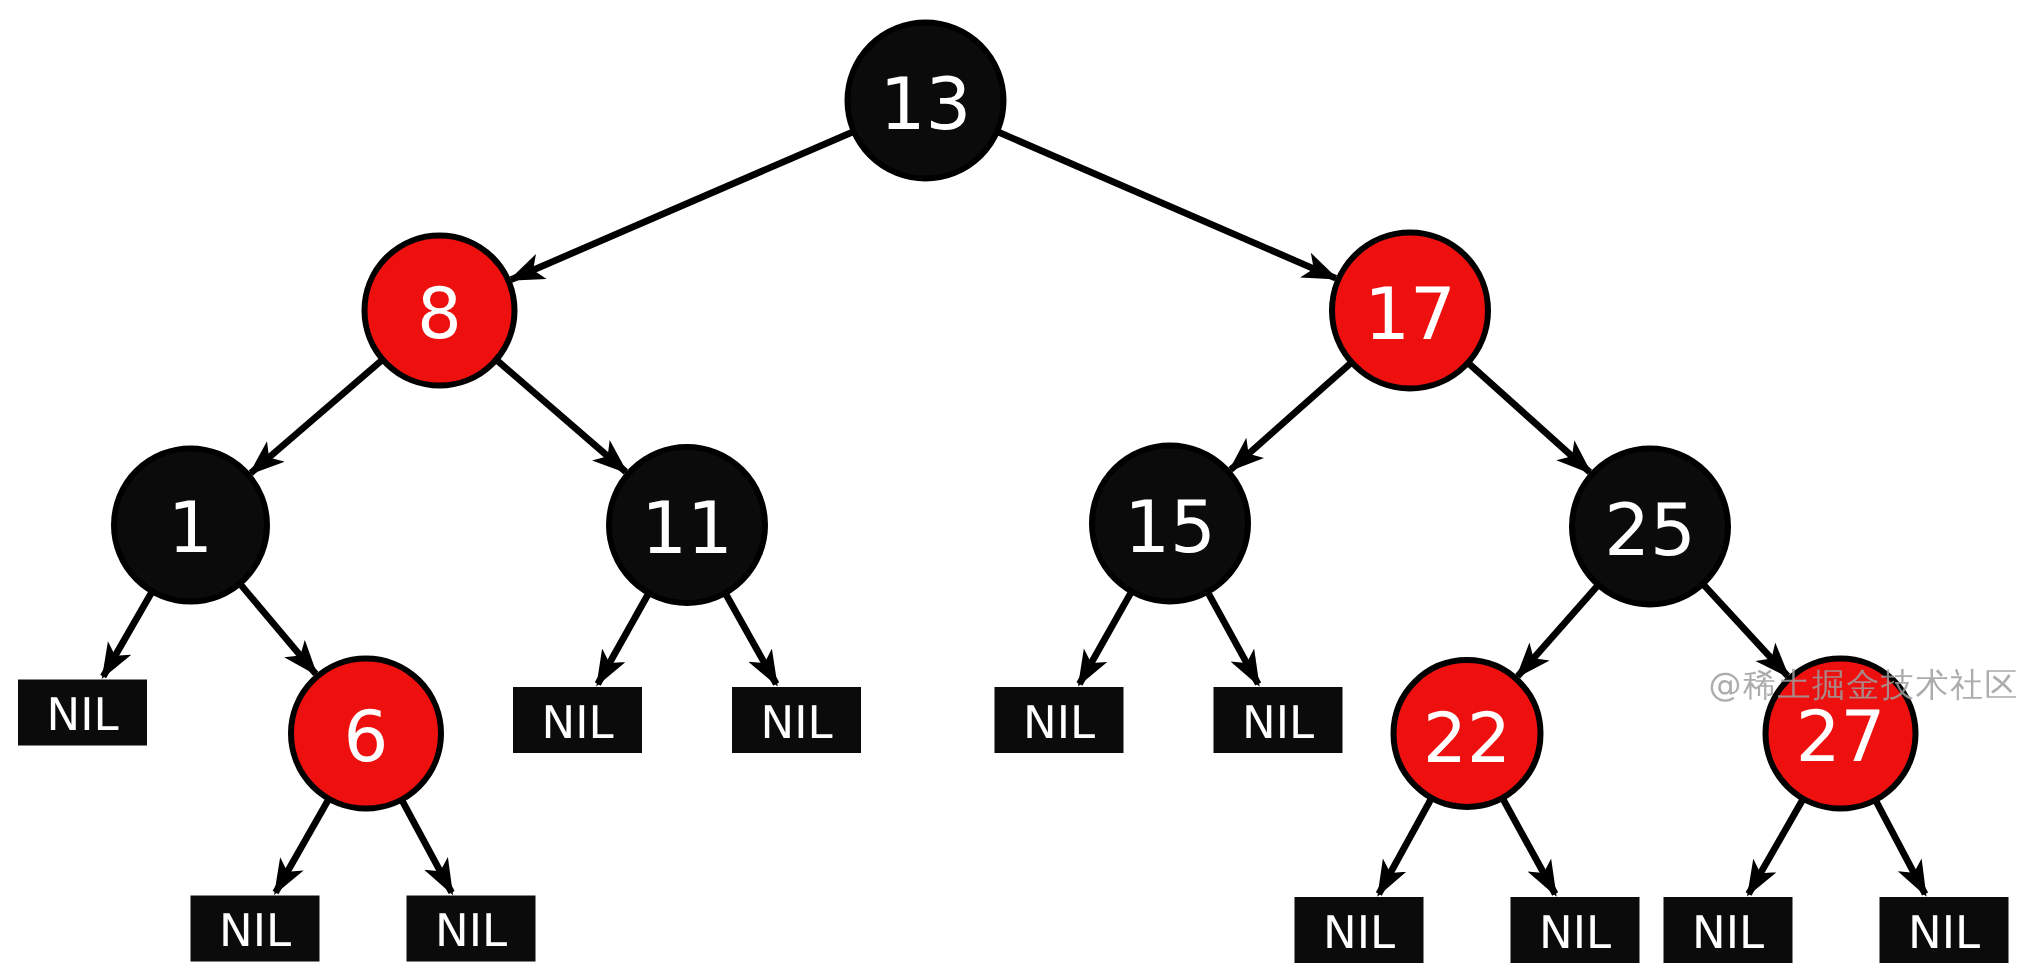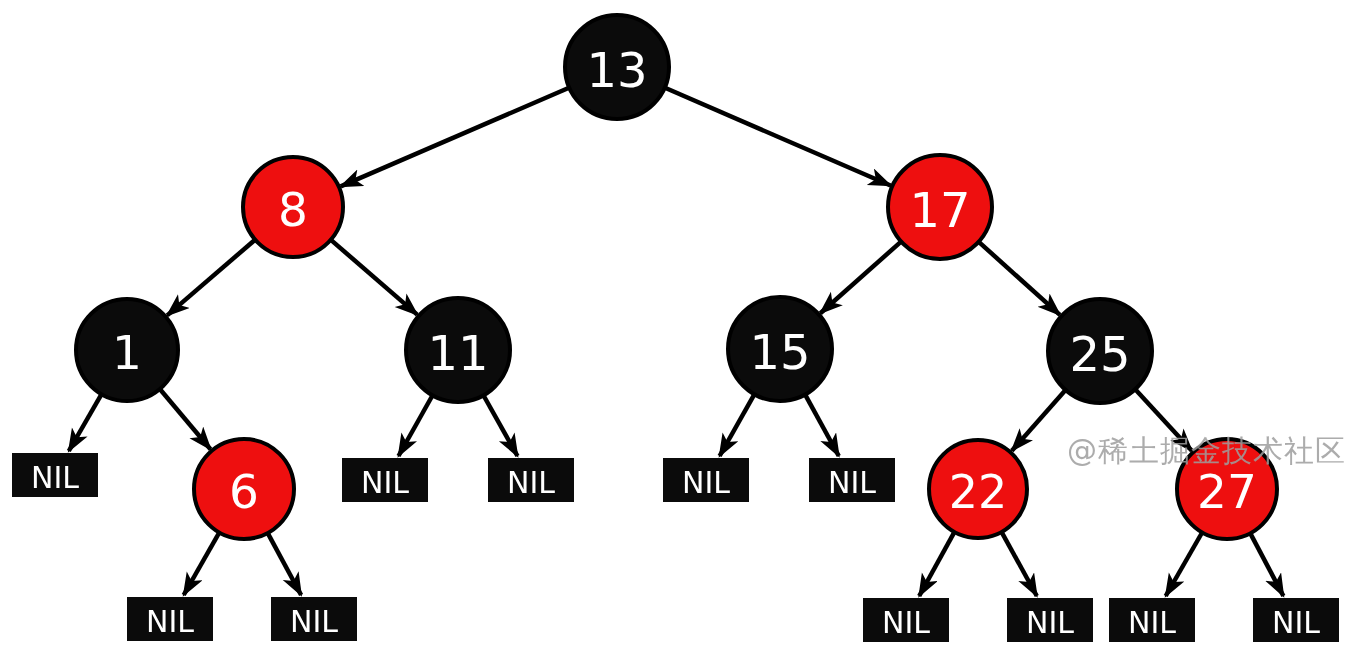--- a/index.html
+++ b/index.html
@@ -27,21 +27,21 @@
   }
   svg.tree text.node-label {
     fill: #ffffff;
     text-anchor: middle;
     font-family: "DejaVu Sans", "Liberation Sans", sans-serif;
   }
   .watermark {
     position: absolute;
     right: 4px;
     bottom: 4px;
-    font-size: 30px;
+    font-size: 22px;
     letter-spacing: 1px;
     color: rgba(158, 158, 158, 0.85);
     pointer-events: none;
     white-space: nowrap;
     font-family: "DejaVu Sans", "Liberation Sans", sans-serif;
   }
 </style>
 </head>
 <body>
 

